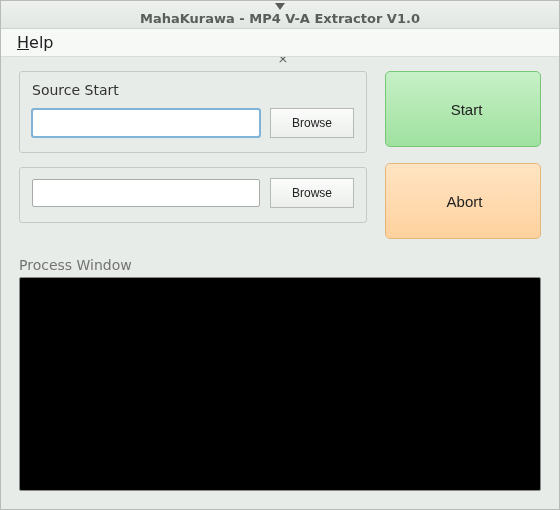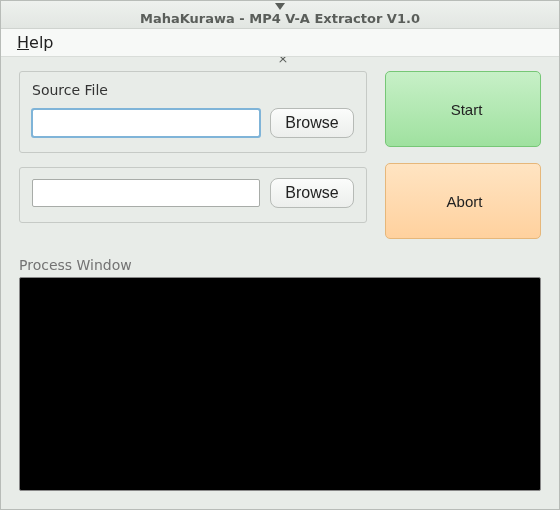--- a/index.html
+++ b/index.html
@@ -111,24 +111,24 @@
   }
   input[type="text"].field.focused {
     outline: 2px solid #7fb4d8;
     outline-offset: -1px;
     border-color: #6aa8cf;
   }
   button.browse {
     width: 84px;
     height: 30px;
     border: 1px solid #b6bab6;
-    border-radius: 8px;
+    border-radius: 0;
     background: linear-gradient(#fbfcfb,#eceeec);
     color: #222;
-    font-size: 16px;
+    font-size: 12px;
     cursor: pointer;
   }
   .right-col {
     width: 156px;
     display: flex;
     flex-direction: column;
     gap: 16px;
   }
   button.big {
     height: 76px;
@@ -182,21 +182,21 @@
     <span class="menuitem"><span class="ul">H</span><span>elp</span></span>
   </div>
 
   <div class="content">
 
     <div class="top-row">
 
       <div class="left-col">
 
         <div class="groupbox">
-          <div class="group-title">Source File</div>
+          <div class="group-title">Source Start</div>
           <div class="row">
             <input type="text" class="field focused" value="" style="">
             <button class="browse">Browse</button>
           </div>
         </div>
 
         <div class="groupbox">
           <div class="row">
             <input type="text" class="field" value="" style="">
             <button class="browse">Browse</button>

